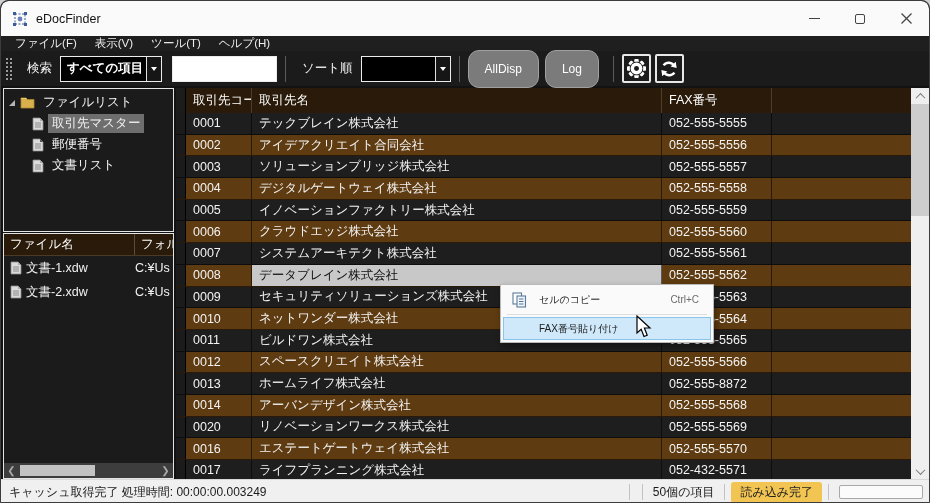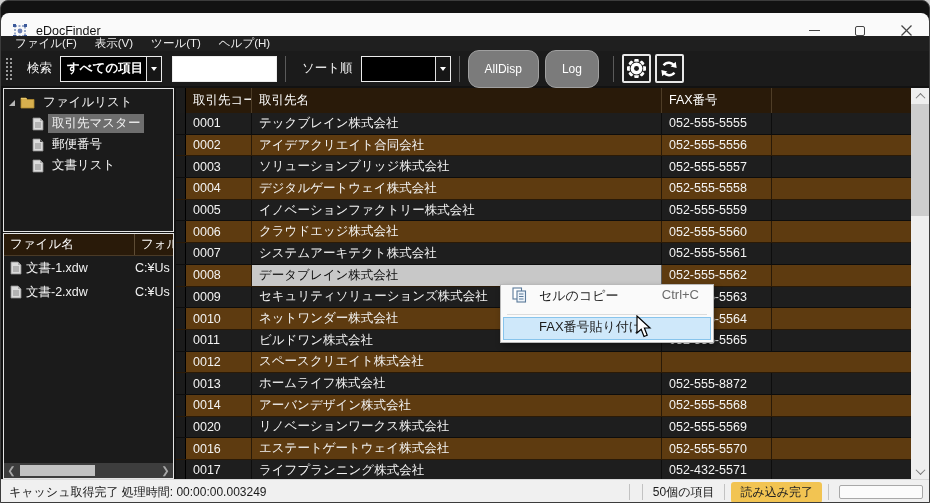--- a/index.html
+++ b/index.html
@@ -4,21 +4,21 @@
 <style>
   * { margin:0; padding:0; box-sizing:border-box; }
   body { background:#cfcfcf; font-family:"Liberation Sans","DejaVu Sans",sans-serif; }
   .window {
     position:relative; width:930px; height:503px; overflow:hidden;
     border:1px solid #3c3c3c; border-radius:8px 8px 0 0;
     background:var(--content-bg,#121212);
     font-size:12px; color:#f0f0f0;
   }
   
-  .titlebar { position:absolute; left:0; top:12px; width:100%; height:35px;
+  .titlebar { position:absolute; left:0; top:0; width:100%; height:35px;
     background:var(--titlebar-bg,#fafafa); color:#1b1b1b; display:flex; align-items:center;
     border-radius:8px 8px 0 0; }
   .appicon { width:16px; height:16px; margin:0 8px 0 11px; }
   .title-text { font-size:12.5px; color:#111; }
   .wincontrols { position:absolute; right:0; top:0; height:35px; display:flex; }
   .winbtn { width:46px; height:35px; display:flex; align-items:center; justify-content:center; color:#333; }
   .glyph-min { width:11px; height:1px; background:#444; }
   .glyph-max { width:10px; height:10px; border:1.2px solid #444; border-radius:2px; }
   
   .menubar { position:absolute; left:0; top:35px; width:100%; height:15px;
@@ -93,21 +93,21 @@
     display:flex; align-items:center; font-size:12px; }
   .sb-left { margin-left:8px; white-space:nowrap; }
   .sb-right { position:absolute; right:6px; display:flex; align-items:center; height:100%; }
   .sb-sep { width:1px; height:16px; background:#c2c2c2; margin:0 6px; }
   .sb-count { white-space:nowrap; padding:0 4px; }
   .sb-badge { background:var(--accent-badge,#f2c452); color:#222; padding:2px 9px; border-radius:3px; white-space:nowrap; }
   .sb-progress { width:84px; height:14px; border:1px solid #a8a8a8; background:#fbfbfb; border-radius:2px; margin-left:4px; }
   
   .ctxmenu { position:absolute; left:499px; top:283px; width:214px; background:#fafafa;
     border:1px solid #b9b9b9; box-shadow:2px 3px 6px rgba(0,0,0,.35); padding:2px; z-index:50; }
-  .ctx-item { position:relative; height:25px; display:flex; color:#1c1c1c; font-size:13px; }
+  .ctx-item { position:relative; height:25px; display:flex; align-items:center; color:#1c1c1c; font-size:10px; }
   .ctx-icon { position:absolute; left:7px; width:18px; display:flex; justify-content:center; }
   .ctx-label { margin-left:36px; white-space:nowrap; }
   .ctx-shortcut { position:absolute; right:12px; color:#6b6b6b; }
   .ctx-sep { height:1px; background:#dcdcdc; margin:2px 4px; }
   .ctx-item.hl { height:23px; background:var(--menu-highlight,#cfe8fa); border:1px solid var(--menu-highlight-border,#88c4ec); }
   .ctx-item.hl .ctx-label { margin-left:35px; }
   
   .cursor { position:absolute; left:634px; top:314px; z-index:99; }
 </style>
 </head>
@@ -370,20 +370,21 @@
       <div class="c c-code">0011</div>
       <div class="c c-name">ビルドワン株式会社</div>
       <div class="c c-fax">052-555-5565</div>
       <div class="c c-fill"></div>
     </div>
 
     <div class="trow alt">
       <div class="c rhc"></div>
       <div class="c c-code">0012</div>
       <div class="c c-name">スペースクリエイト株式会社</div>
+      <div class="c c-fax">052-555-5566</div>
       <div class="c c-fill"></div>
     </div>
 
     <div class="trow">
       <div class="c rhc"></div>
       <div class="c c-code">0013</div>
       <div class="c c-name">ホームライフ株式会社</div>
       <div class="c c-fax">052-555-8872</div>
       <div class="c c-fill"></div>
     </div>

